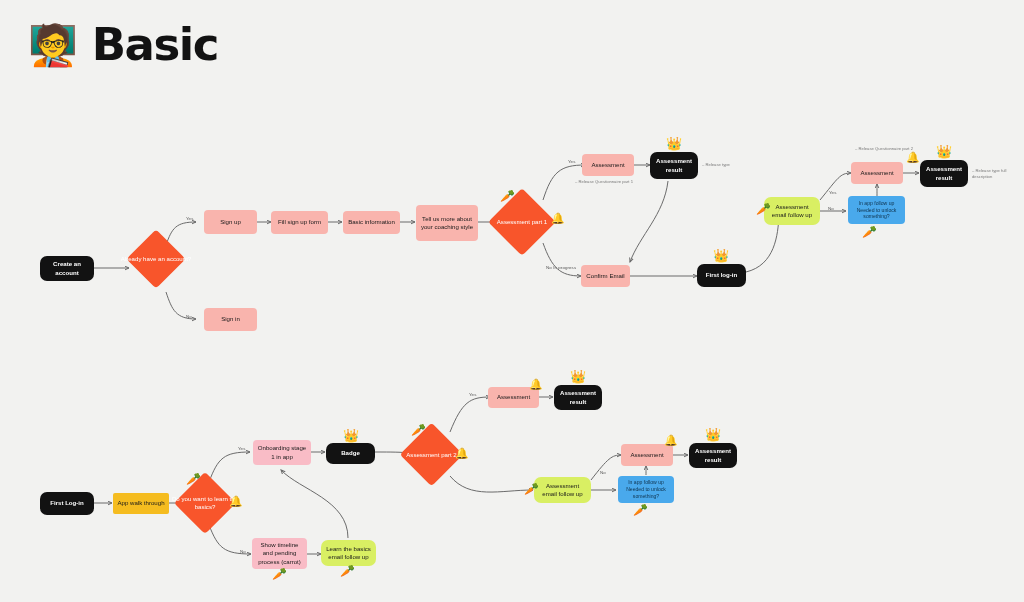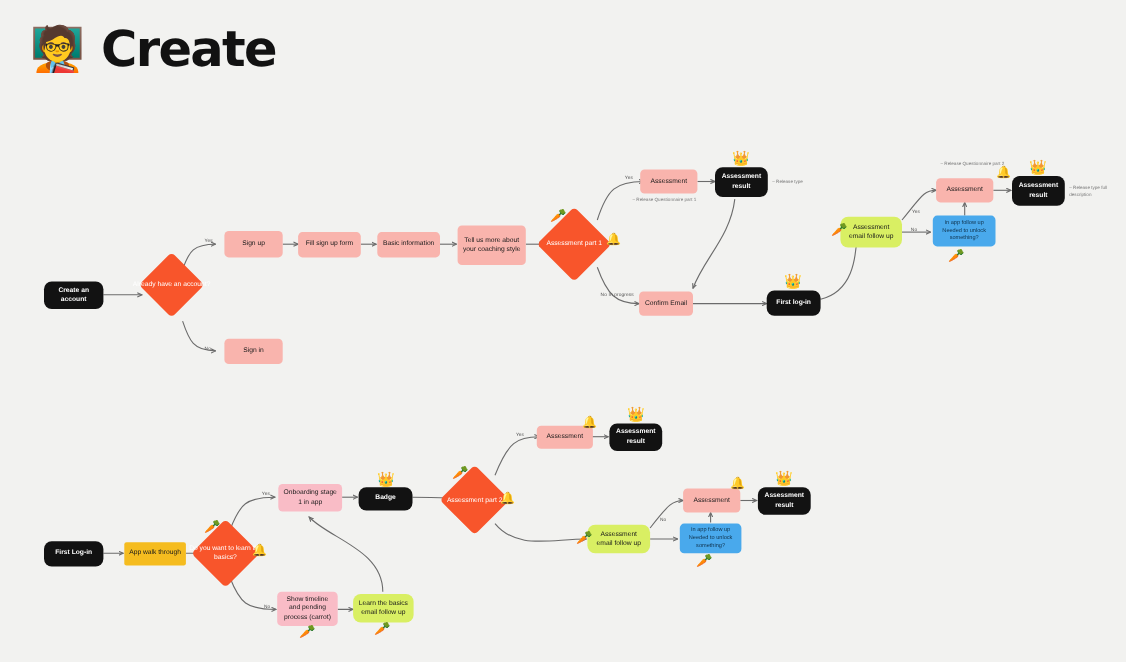--- a/index.html
+++ b/index.html
@@ -70,21 +70,21 @@
   }
   .note::before { content: "– "; }
 </style>
 </head>
 <body>
 
 <div id="board">
 
   <div id="header">
     <span id="logo-emoji">🧑‍🏫</span>
-    <span id="app-title">Create</span>
+    <span id="app-title">Basic</span>
   </div>
 
   <svg id="edges" viewBox="0 0 1024 602">
     <defs>
       <marker id="ah" markerWidth="5" markerHeight="5" refX="4.2" refY="2.5" orient="auto">
         <path d="M0,0.6 L4.2,2.5 L0,4.4" stroke="#6b6b6b" stroke-width="0.8" fill="none"></path>
       </marker>
     </defs>
 
     <line x1="94" y1="268" x2="129" y2="268" marker-end="url(#ah)"></line>

